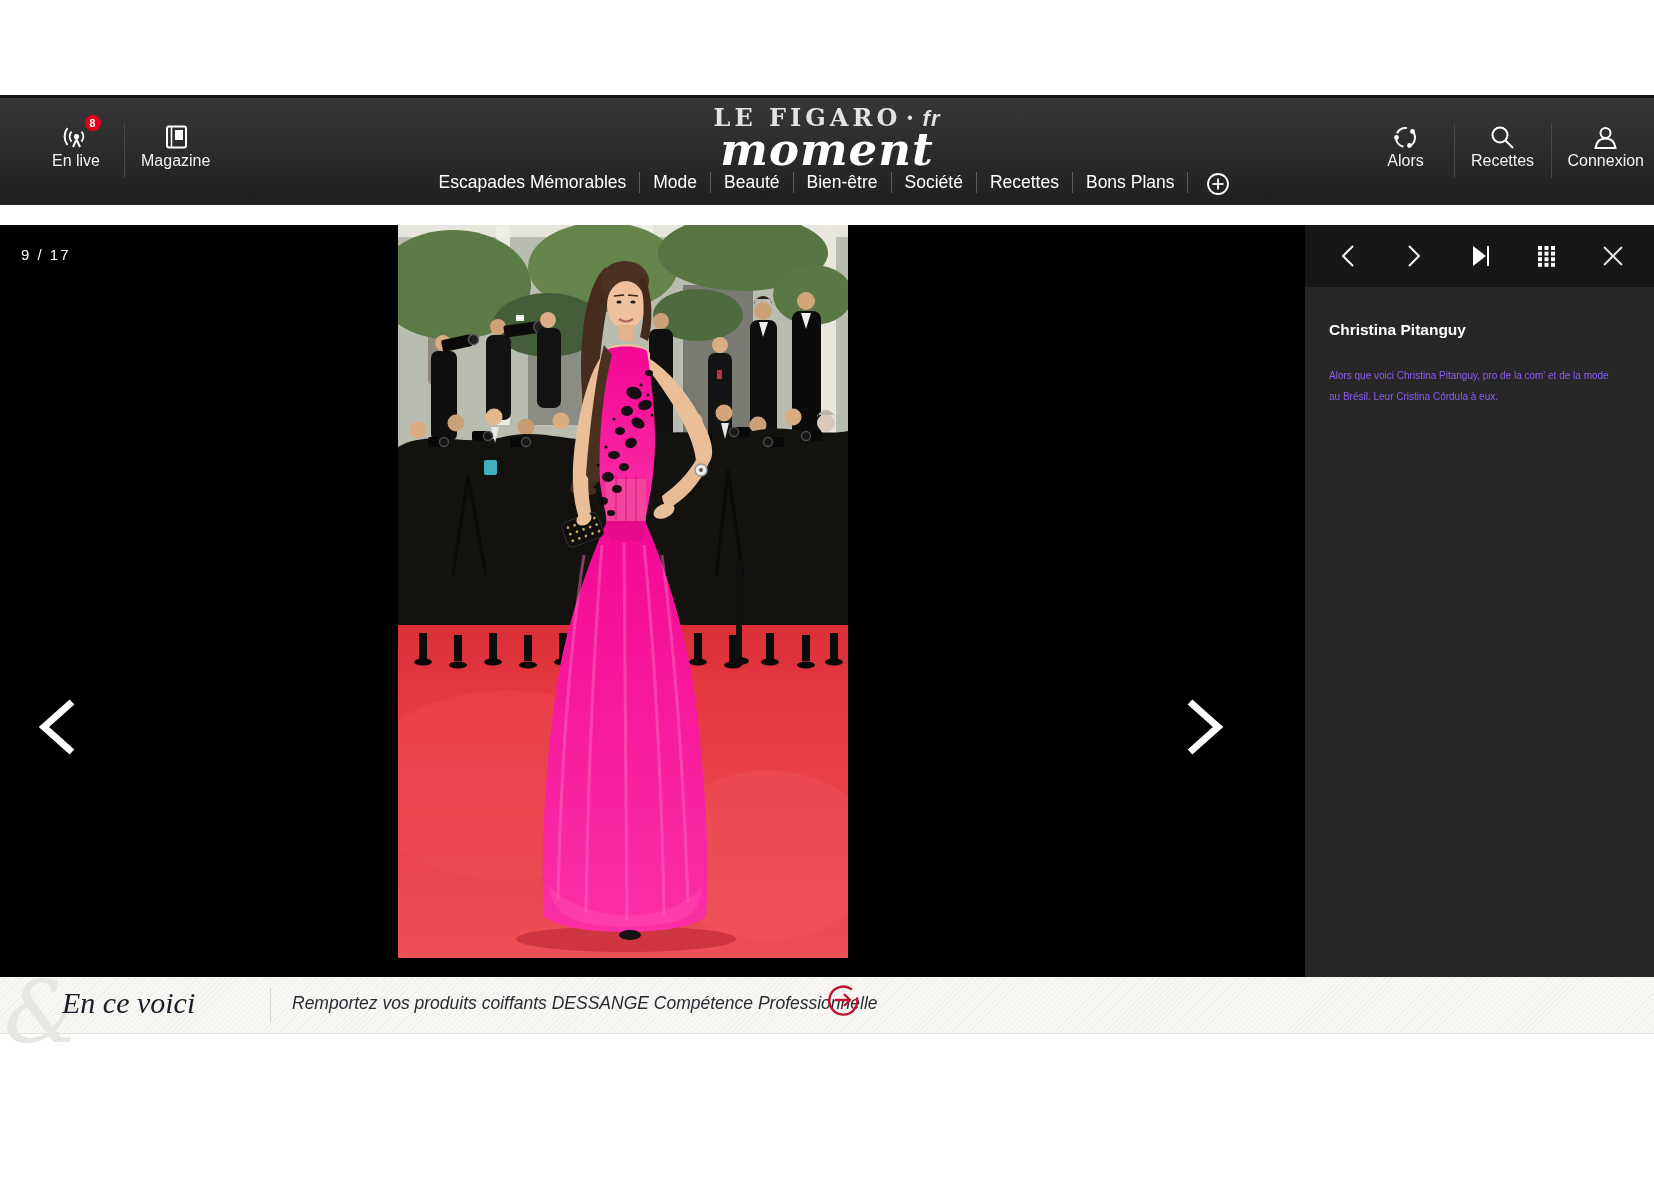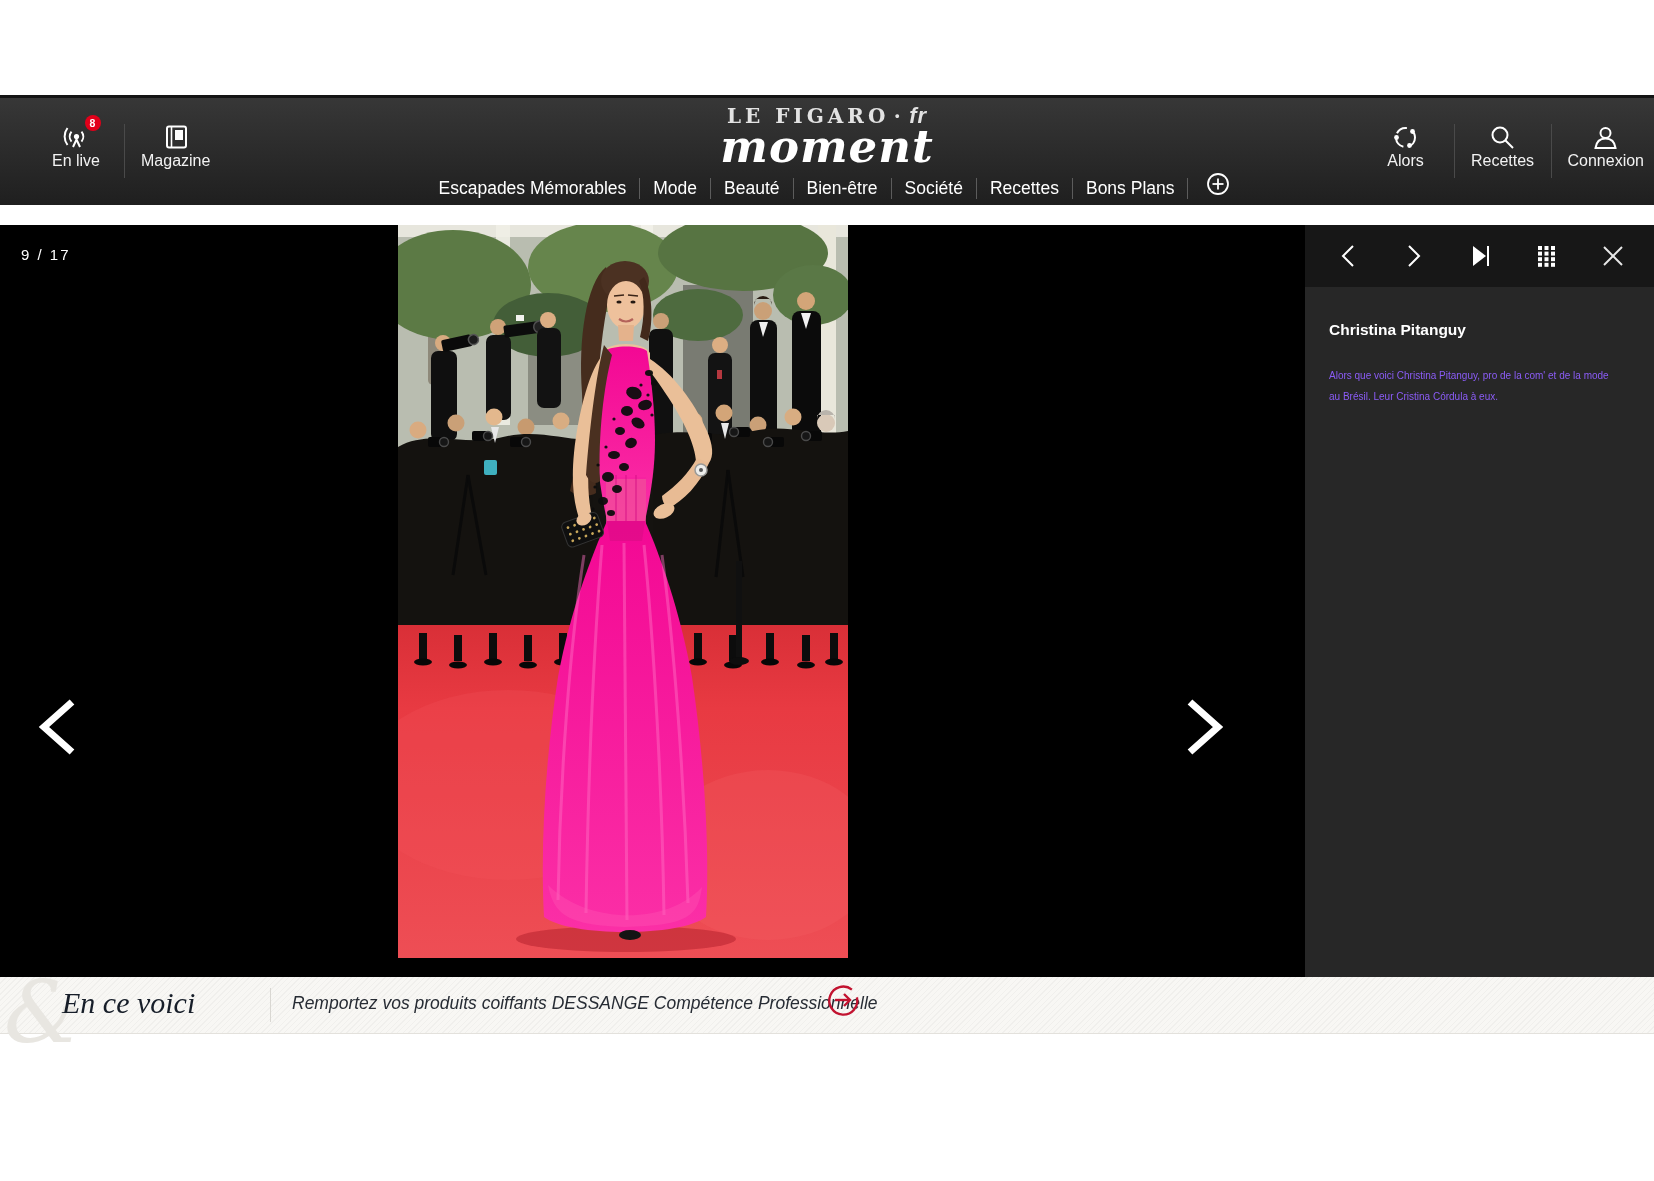--- a/index.html
+++ b/index.html
@@ -17,26 +17,26 @@
   .hdr-module{display:flex;flex-direction:column;align-items:center;justify-content:flex-start;
     min-width:64px;cursor:pointer}
   .hdr-module .ico{position:relative;height:30px;display:flex;align-items:center;justify-content:center}
   .hdr-module .lbl{font-size:16px;color:#f2f2f2;white-space:nowrap}
   .hdr-sep{width:1px;background:#4a4a4a;margin:2px 16px;height:54px}
   .badge{position:absolute;top:-7px;right:-11px;min-width:16px;height:16px;border-radius:9px;
     background:#e2001a;color:#fff;font-size:10.5px;font-weight:bold;line-height:16px;
     text-align:center;padding:0 4px}
 
   .logo{position:absolute;left:50%;top:5px;transform:translateX(-50%);text-align:center;cursor:pointer}
-  .logo-brand{font-family:"DejaVu Serif",serif;font-weight:bold;font-size:20px;letter-spacing:4px;color:#e3e3e3}
+  .logo-brand{font-family:"DejaVu Serif",serif;font-weight:bold;font-size:24px;letter-spacing:4px;color:#e3e3e3}
   .logo-tld{font-family:Liberation Sans, sans-serif;font-style:italic;font-weight:bold;font-size:22px;letter-spacing:1px;color:#e3e3e3}
   .logo-script{font-family:"DejaVu Serif",serif;font-style:italic;font-weight:bold;
     font-size:45px;line-height:40px;color:#fff;margin-top:-2px;letter-spacing:1px}
 
-  .main-nav{position:absolute;left:8px;right:0;bottom:6px;display:flex;justify-content:center;align-items:flex-end}
+  .main-nav{position:absolute;left:8px;right:0;bottom:6px;display:flex;justify-content:center;align-items:flex-start}
   .nav-items{display:contents}
   .nav-item{font-size:17.5px;color:#fff;text-decoration:none;padding:0 13px;white-space:nowrap;cursor:pointer}
   .nav-sep{width:1px;height:21px;background:#5c5c5c;display:inline-block}
   .nav-plus{background:none;border:none;margin-left:12px;padding:0 6px;cursor:pointer;display:flex;align-items:center}
 
   
   .gallery{position:absolute;left:0;top:225px;width:1478px;height:752px}
   .stage{position:absolute;left:0;top:0;width:1305px;height:752px;background:#000;overflow:hidden}
   .counter{position:absolute;left:21px;top:21px;color:#fff;font-size:15px;letter-spacing:2px}
   .big-arrow{position:absolute;top:473px;width:44px;height:58px;background:none;border:none;cursor:pointer}

